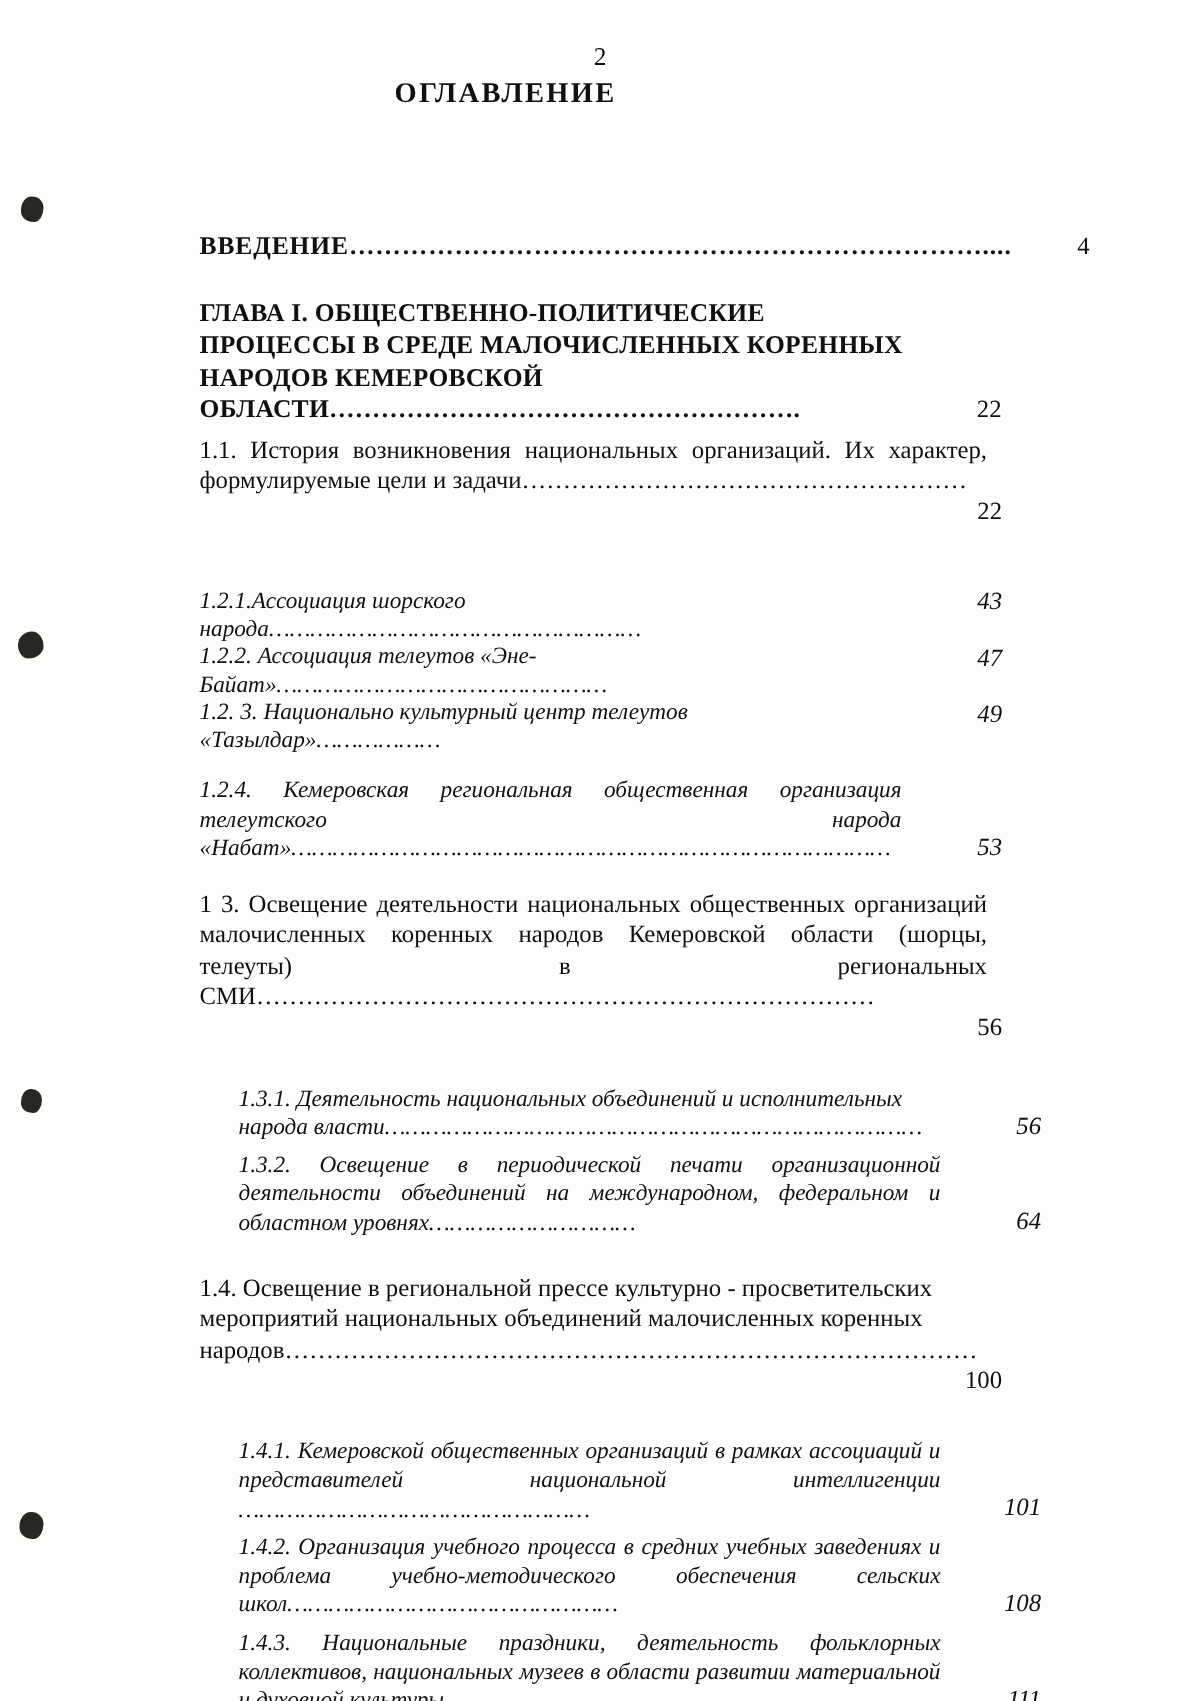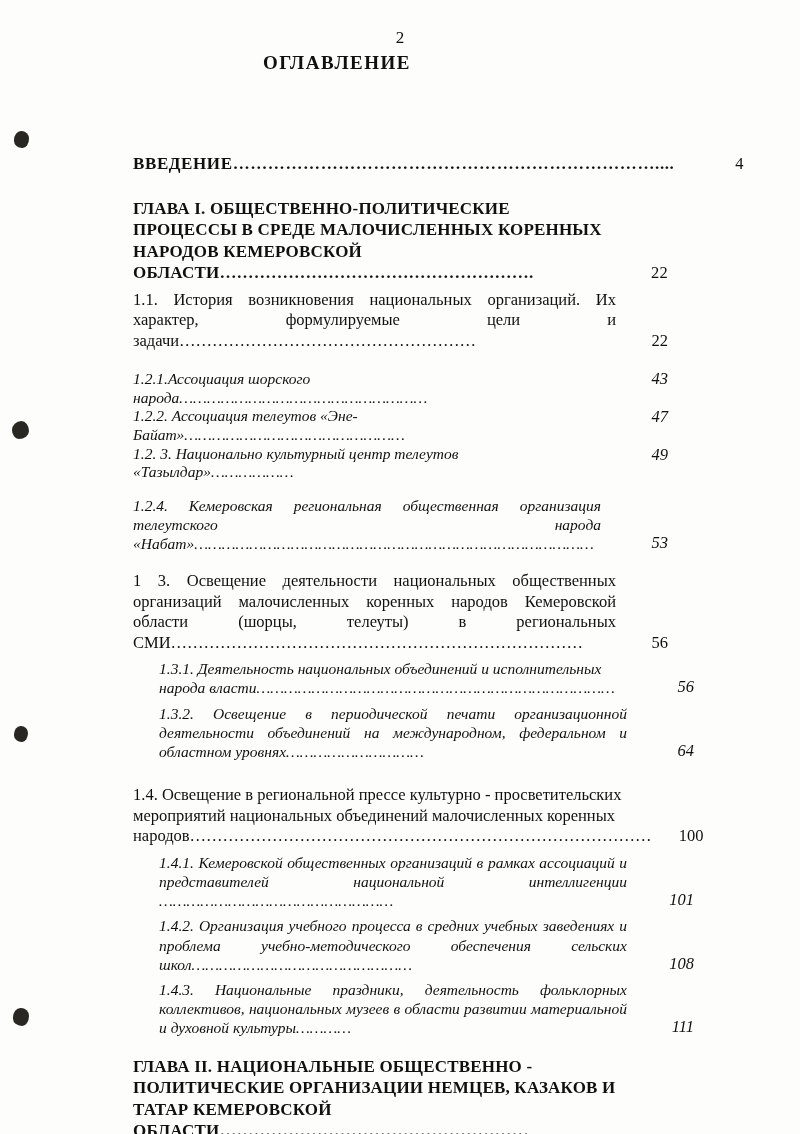--- a/index.html
+++ b/index.html
@@ -67,35 +67,35 @@
     text-align: right;
     font-size: 16.5px;
     white-space: nowrap;
   }
 
   .intro {
     font-size: 17px;
     font-weight: bold;
     letter-spacing: .6px;
     margin-top: 14px;
-    gap: 17px;
   }
   .intro .pg { font-weight: normal; letter-spacing: 0; }
 
   .chapter {
     font-size: 17px;
     font-weight: bold;
     line-height: 1.26;
     letter-spacing: .2px;
   }
   .chapter .pg { font-weight: normal; }
 
   .lvl2 {
     font-size: 16.5px;
     line-height: 1.24;
+    flex-direction: column;
   }
   .lvl3 {
     font-size: 15.5px;
     font-style: italic;
     line-height: 1.24;
     padding-left: 26px;
     gap: 15px;
   }
   .lvl3.noindent { padding-left: 0; }
   .just { text-align: justify; }

